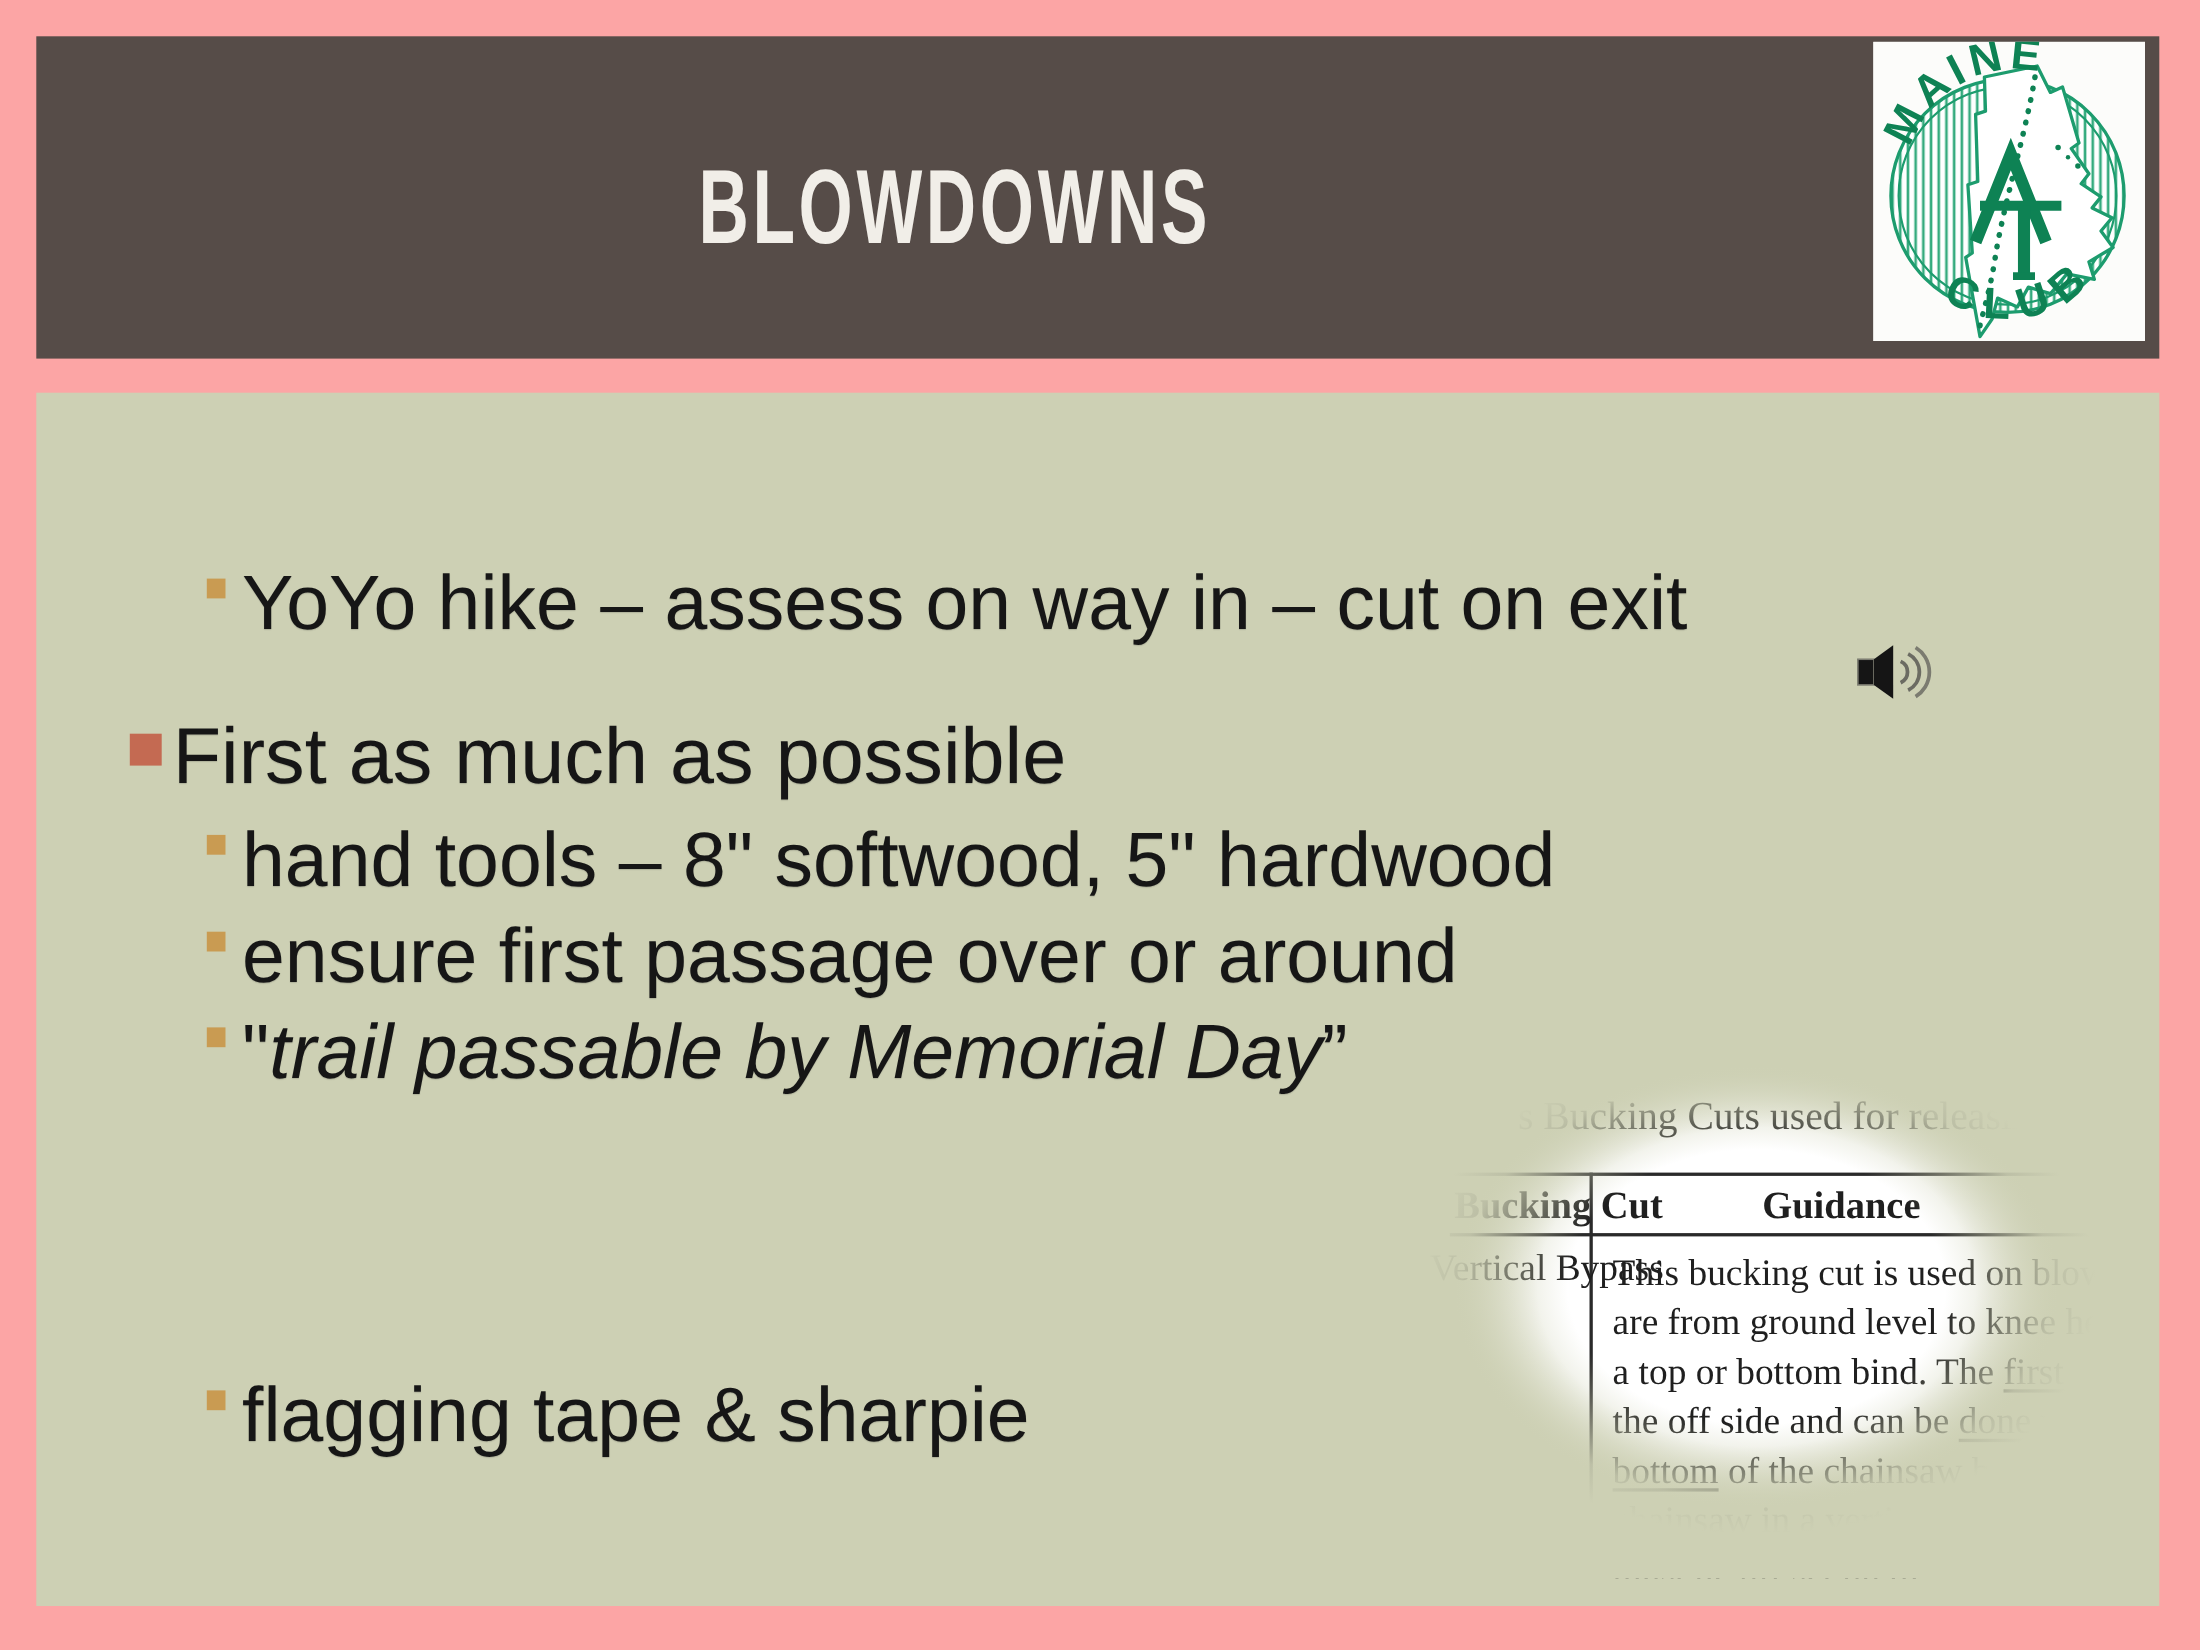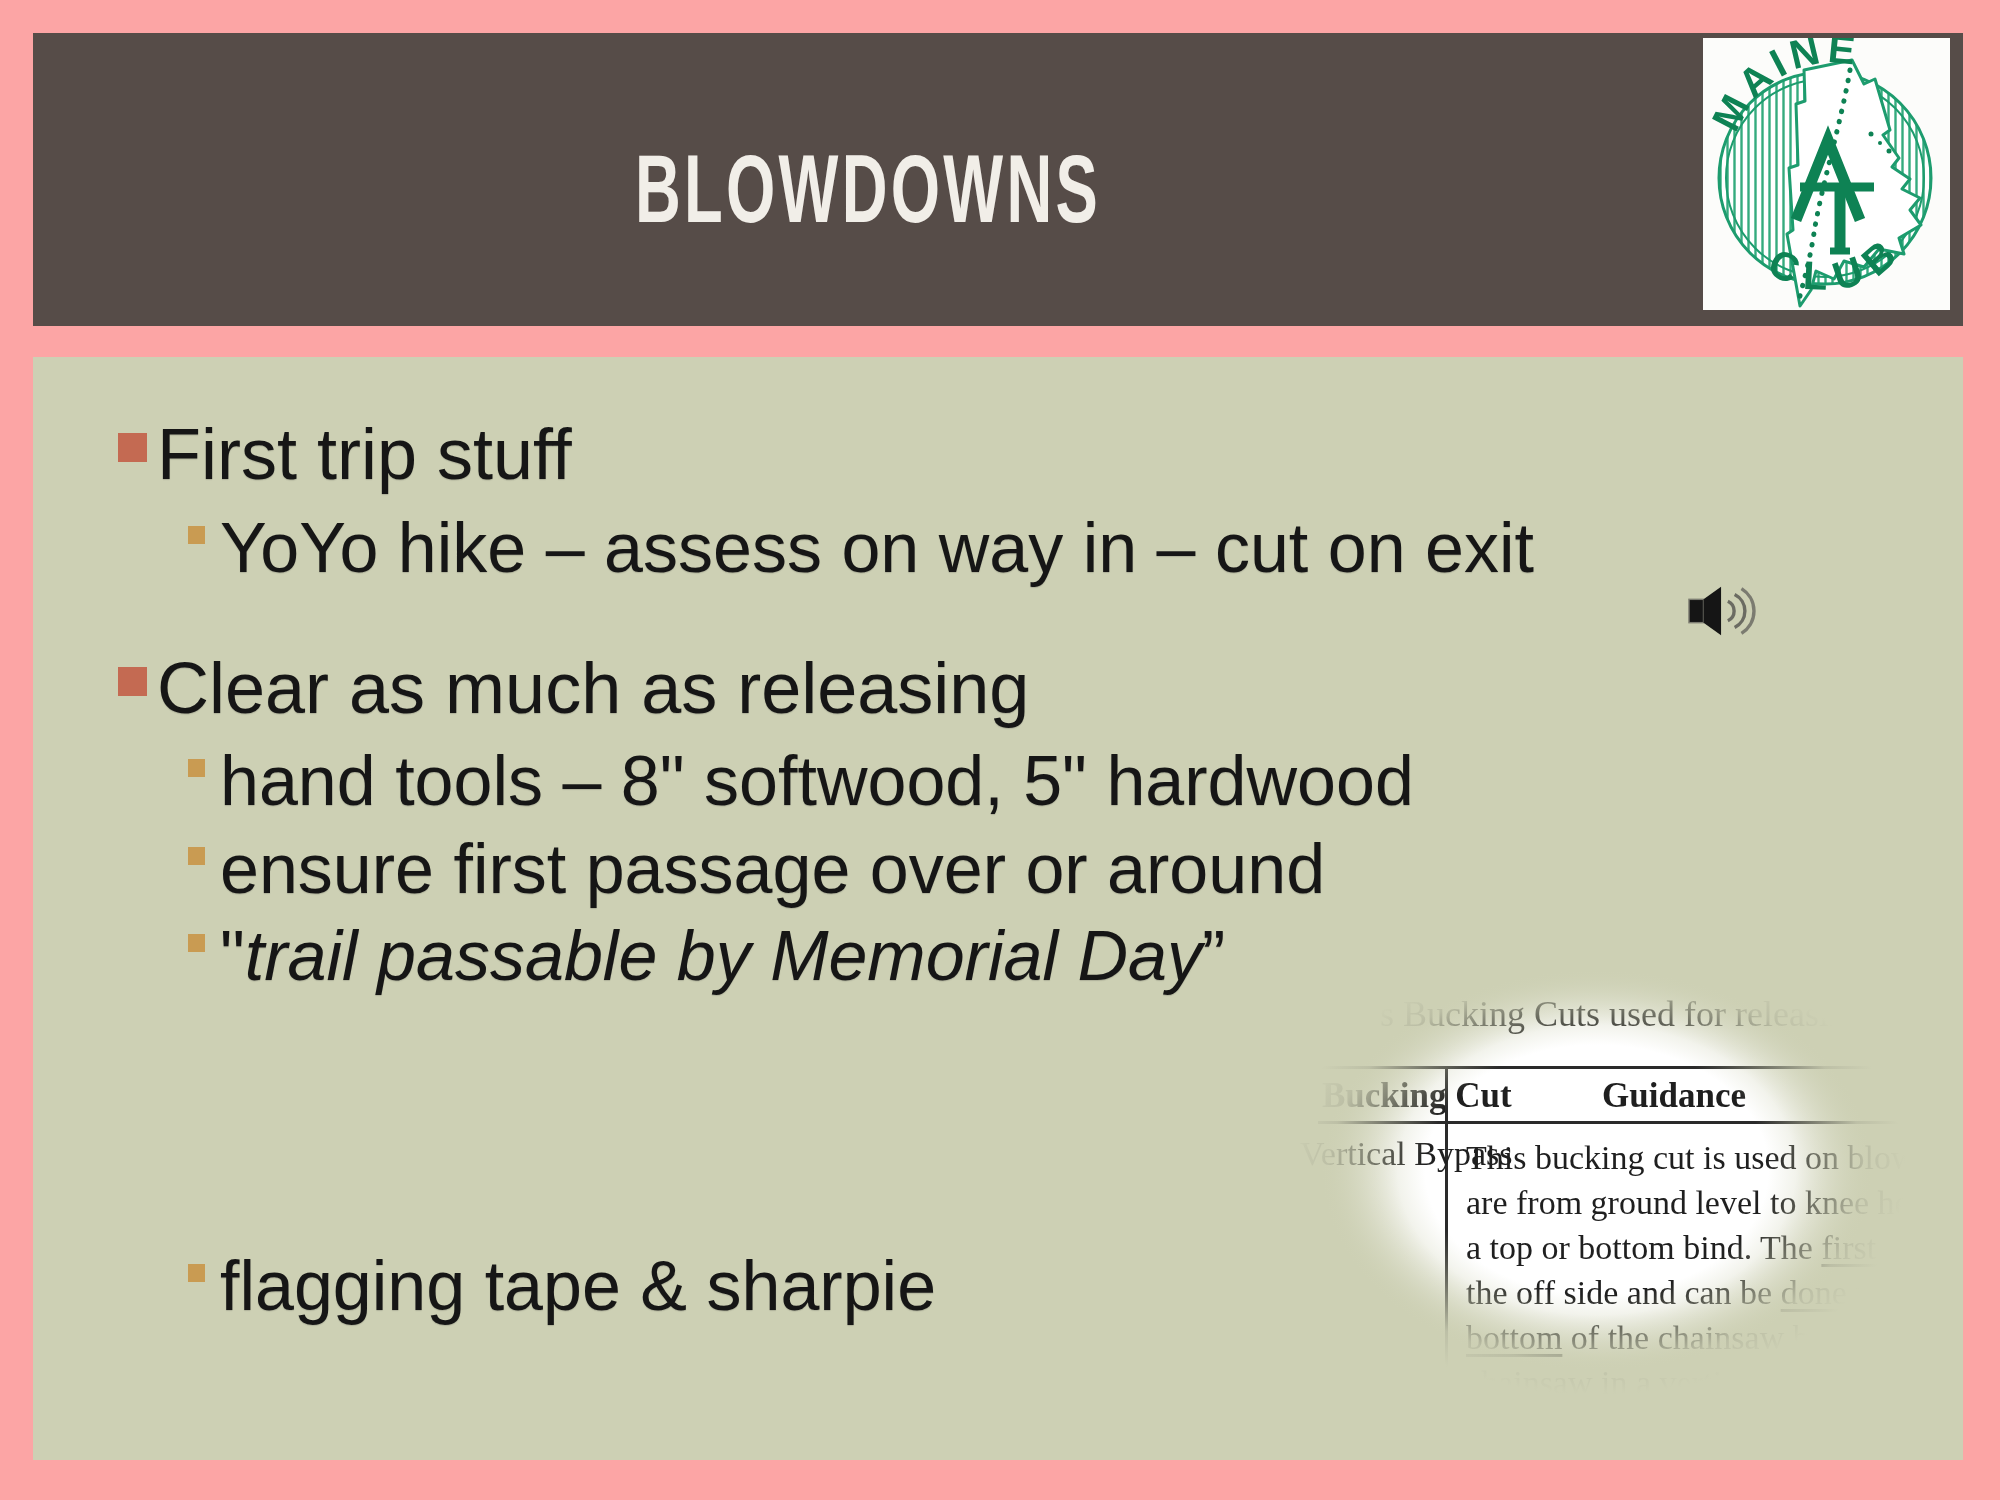--- a/index.html
+++ b/index.html
@@ -103,32 +103,28 @@
           <circle cx="168" cy="96" r="2.5"></circle>
           <circle cx="177" cy="105" r="2"></circle>
           <circle cx="186" cy="113" r="2.5"></circle>
         </g>
       </svg>
     </div>
   </div>
 
   <div class="body-area">
 
-    <div class="row main" style="top:58px">
-      <span class="bullet"></span>
-      <span class="txt">First trip stuff</span>
-    </div>
     <div class="row sub" style="top:152px">
       <span class="bullet"></span>
       <span class="txt">YoYo hike – assess on way in – cut on exit</span>
     </div>
 
     <div class="row main" style="top:292px">
       <span class="bullet"></span>
-      <span class="txt">Clear as much as releasing</span>
+      <span class="txt">First as much as possible</span>
     </div>
     <div class="row sub" style="top:385px">
       <span class="bullet"></span>
       <span class="txt">hand tools – 8" softwood, 5" hardwood</span>
     </div>
     <div class="row sub" style="top:473px">
       <span class="bullet"></span>
       <span class="txt">ensure first passage over or around</span>
     </div>
     <div class="row sub" style="top:560px">

